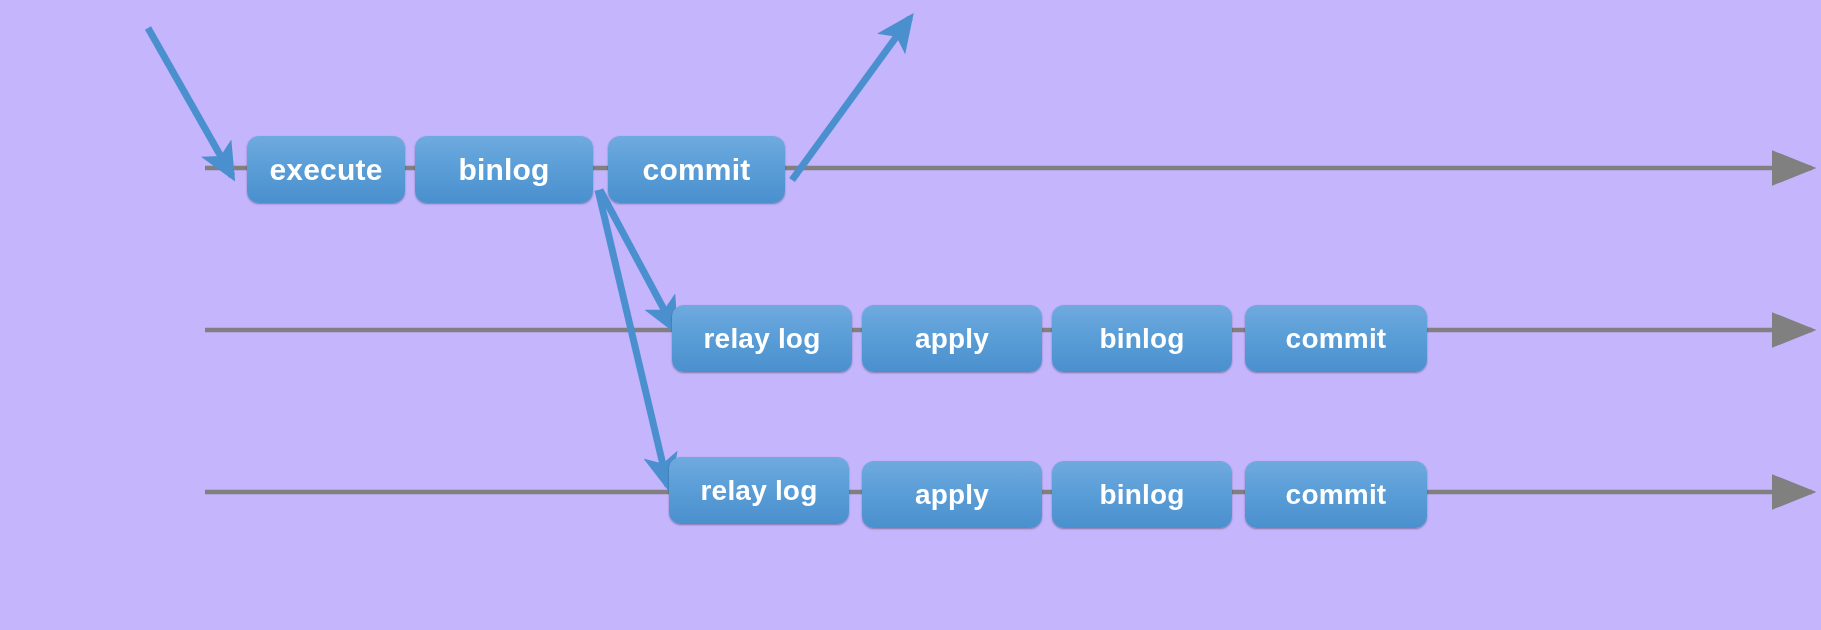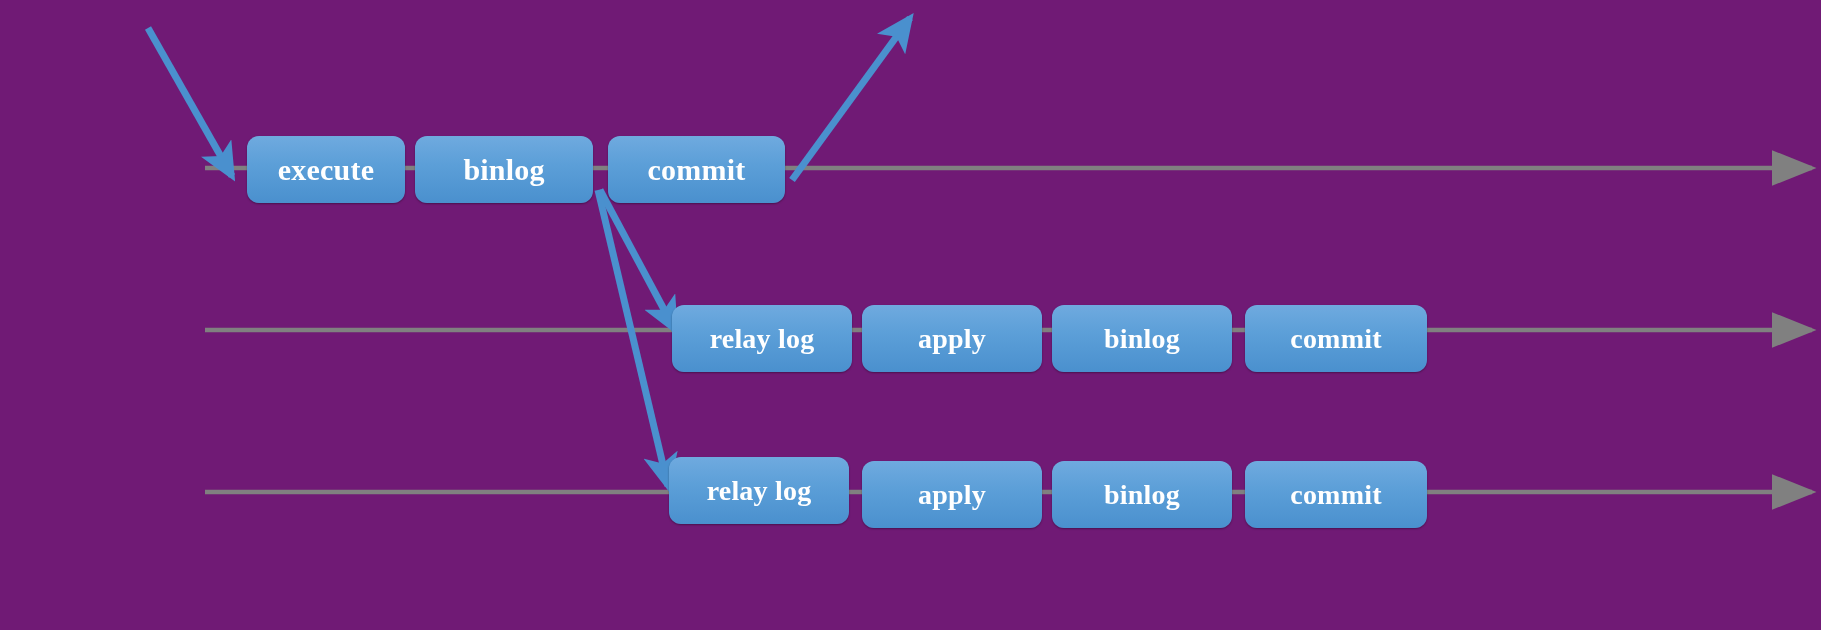--- a/index.html
+++ b/index.html
@@ -5,23 +5,23 @@
 <style>
   html, body {
     margin: 0;
     padding: 0;
     background: #000000;
   }
   #canvas {
     position: relative;
     width: 1821px;
     height: 630px;
-    background: #701a75;
+    background: #c4b5fd;
     overflow: hidden;
-    font-family: Liberation Serif, serif;
+    font-family: Liberation Sans, sans-serif;
   }
   #svg-layer {
     position: absolute;
     left: 0;
     top: 0;
     width: 1821px;
     height: 630px;
     pointer-events: none;
   }
   .node-box {

